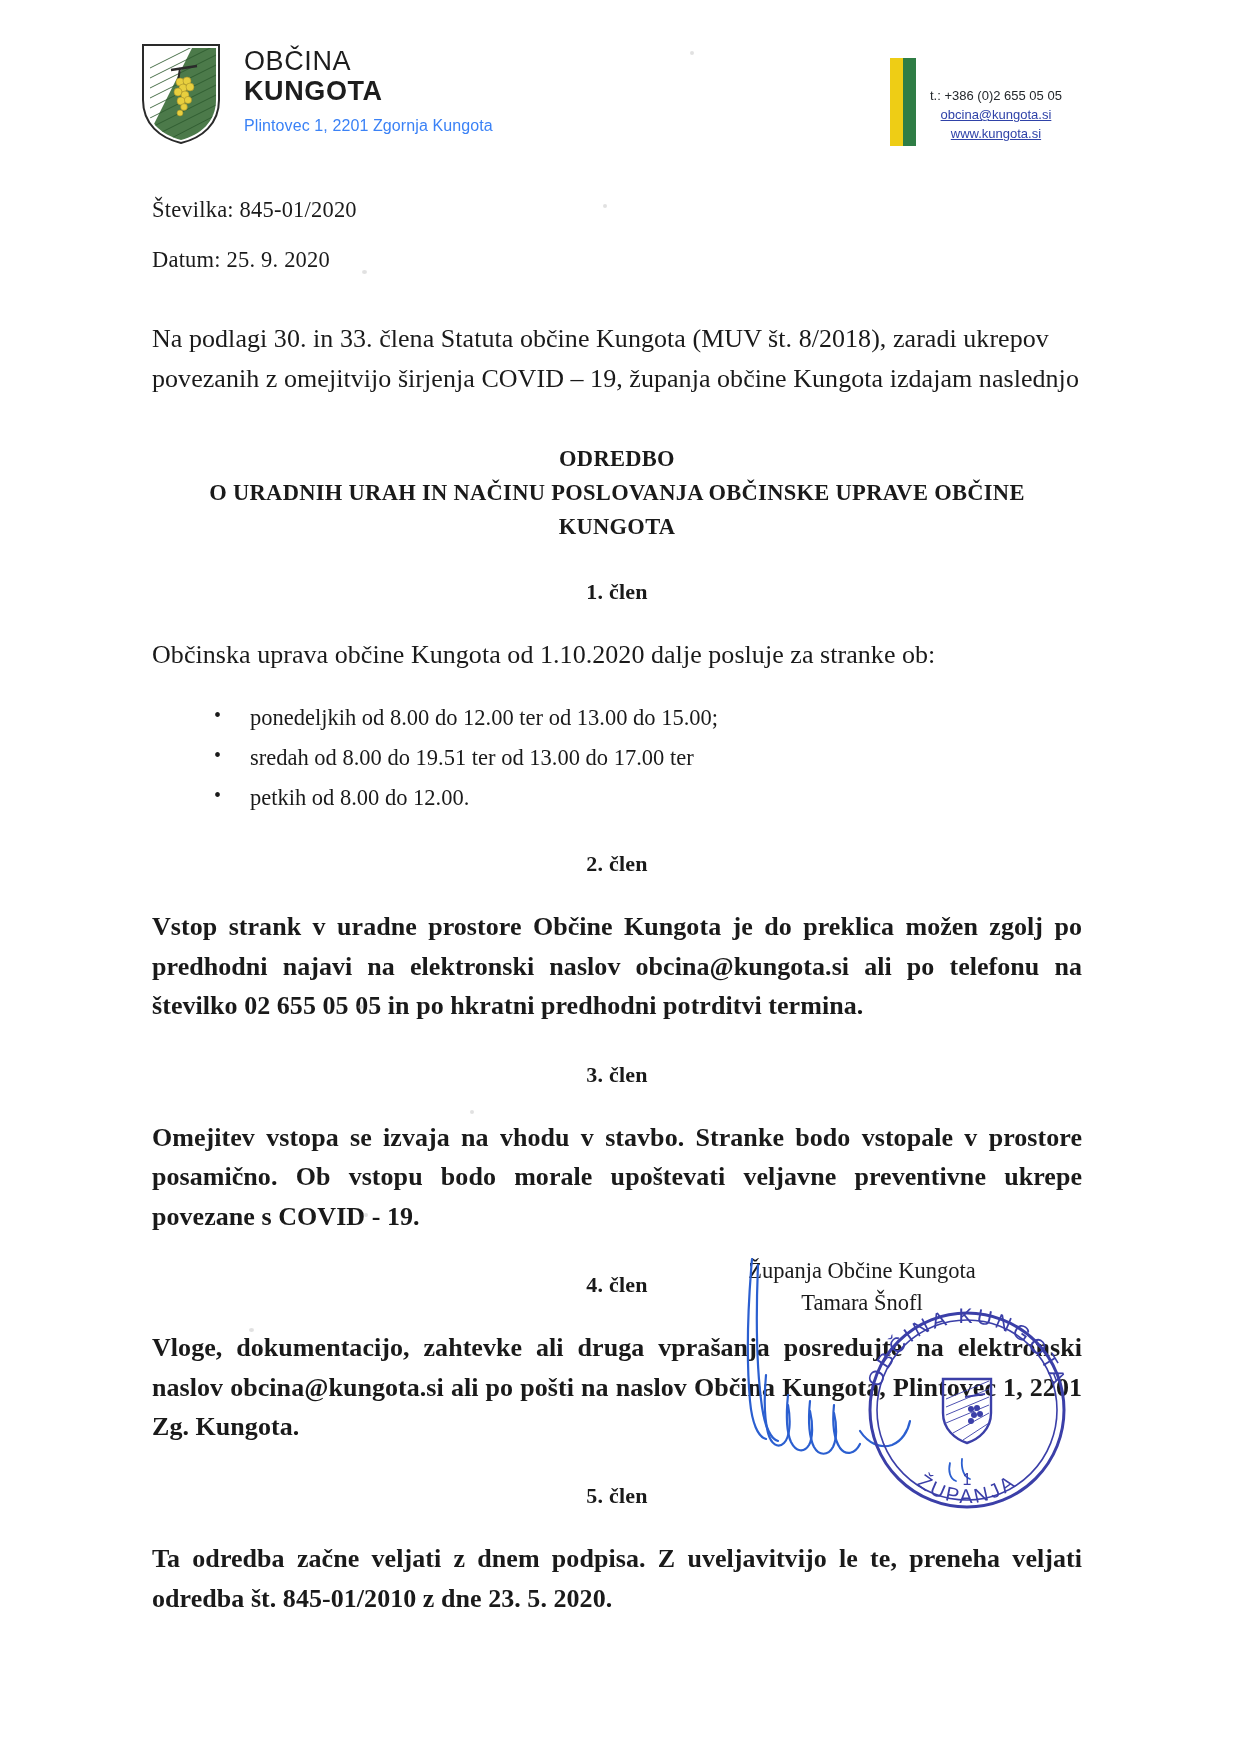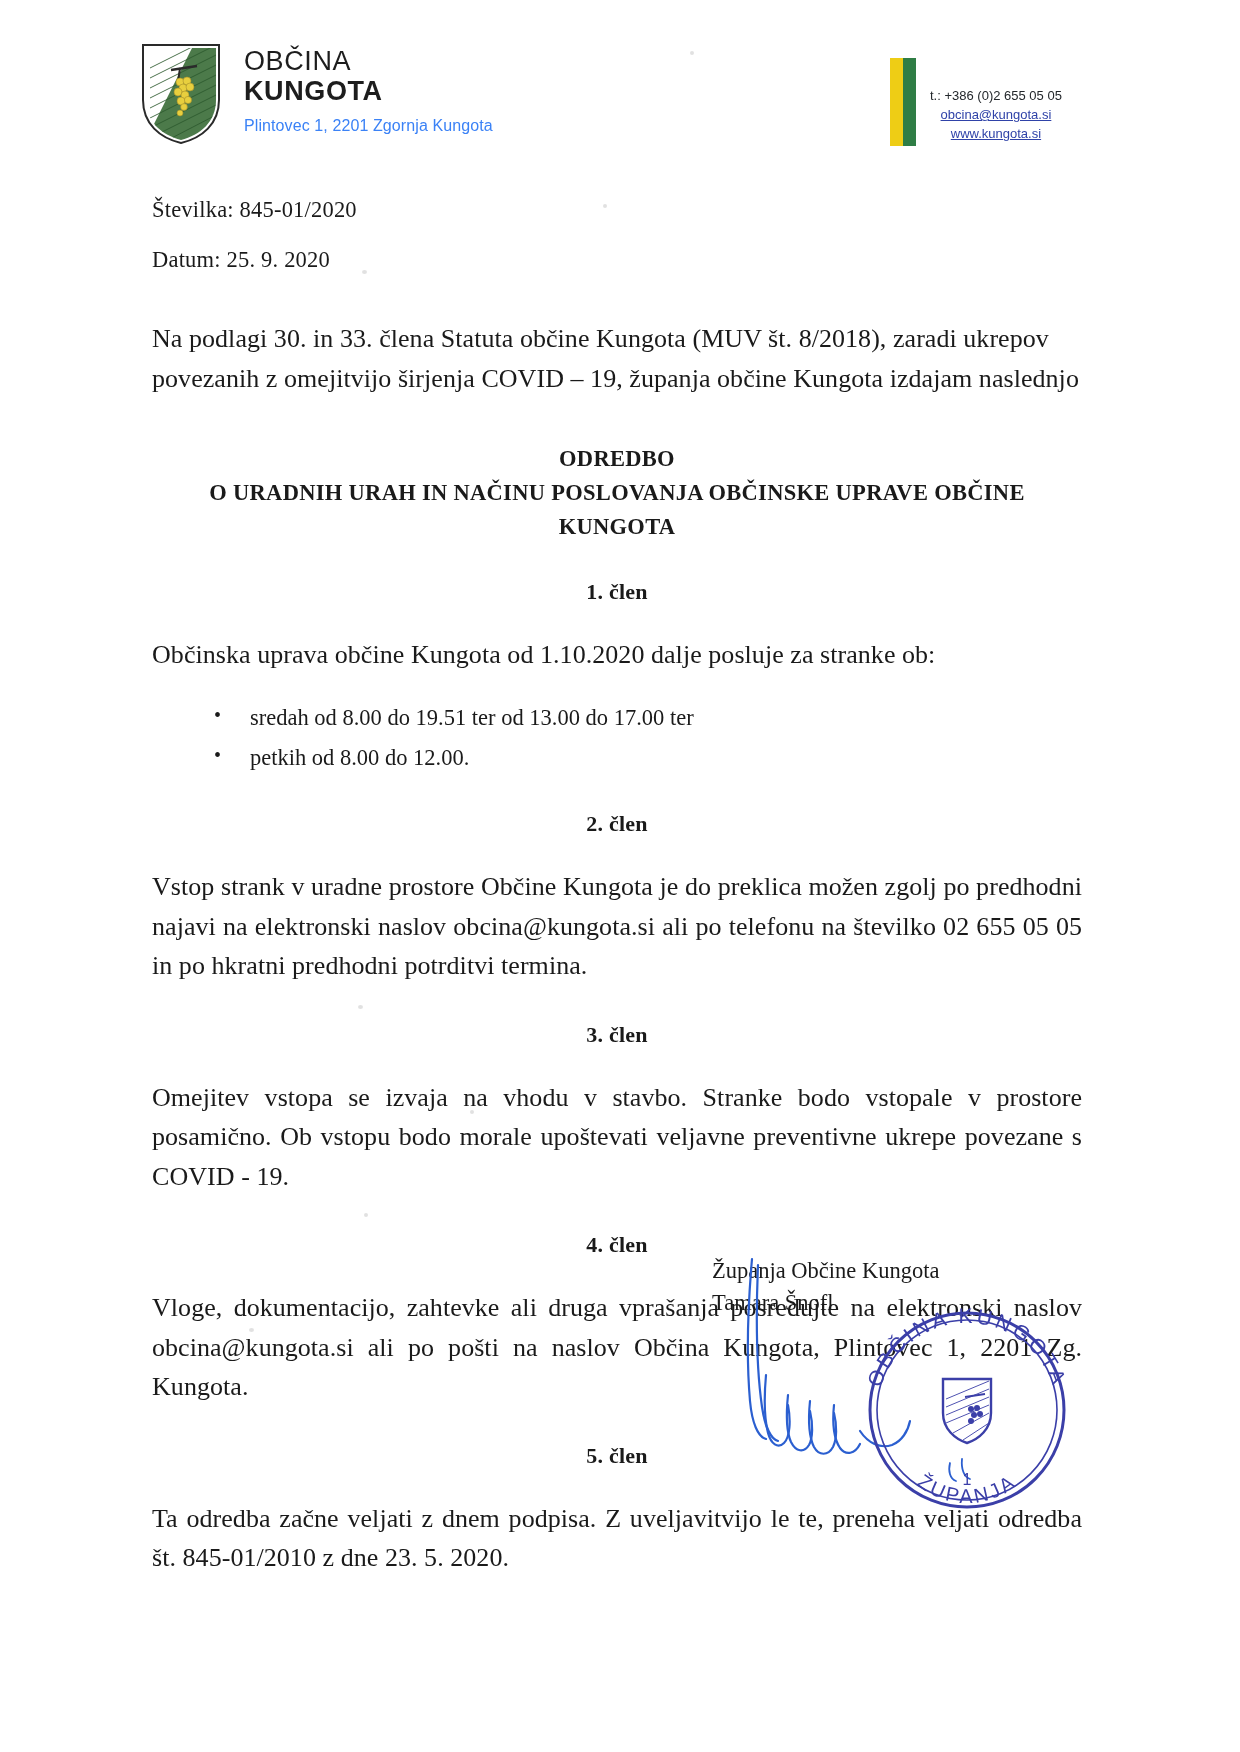--- a/index.html
+++ b/index.html
@@ -157,34 +157,35 @@
   }
   ul.hours li::before {
     content: "\2022";
     position: absolute;
     left: 0;
     top: -1px;
     font-size: 20px;
     color: #1a1a1a;
   }
 
-  .para.justify { text-align: justify; }
+  .para.justify { text-align: justify; font-weight: bold; }
 
   
   .signature-area {
     position: absolute;
     left: 152px;
     top: 1255px;
     width: 930px;
     height: 470px;
   }
   .signer {
     position: absolute;
     left: 560px;
     top: 0;
+    text-align: center;
     font-size: 22.5px;
     line-height: 1.42;
     width: 300px;
   }
   .signature-ink {
     position: absolute;
     left: 560px;
     top: -30px;
     width: 320px;
     height: 260px;
@@ -278,20 +279,21 @@
     <p class="para preamble">Na podlagi 30. in 33. člena Statuta občine Kungota (MUV št. 8/2018), zaradi ukrepov povezanih z omejitvijo širjenja COVID – 19, županja občine Kungota izdajam naslednjo</p>
 
     <div class="title-block">
       <span class="title-main">ODREDBO</span>
       <span class="title-main">O URADNIH URAH IN NAČINU POSLOVANJA OBČINSKE UPRAVE OBČINE KUNGOTA</span>
     </div>
 
     <div class="article-head">1. člen</div>
     <p class="para">Občinska uprava občine Kungota od 1.10.2020 dalje posluje za stranke ob:</p>
     <ul class="hours">
+      <li>ponedeljkih od 8.00 do 12.00 ter od 13.00 do 15.00;</li>
       <li>sredah od 8.00 do 19.51 ter od 13.00 do 17.00 ter</li>
       <li>petkih od 8.00 do 12.00.</li>
     </ul>
 
     <div class="article-head">2. člen</div>
     <p class="para justify">Vstop strank v uradne prostore Občine Kungota je do preklica možen zgolj po predhodni najavi na elektronski naslov obcina@kungota.si ali po telefonu na številko 02 655 05 05 in po hkratni predhodni potrditvi termina.</p>
 
     <div class="article-head">3. člen</div>
     <p class="para justify">Omejitev vstopa se izvaja na vhodu v stavbo. Stranke bodo vstopale v prostore posamično. Ob vstopu bodo morale upoštevati veljavne preventivne ukrepe povezane s COVID - 19.</p>
 

